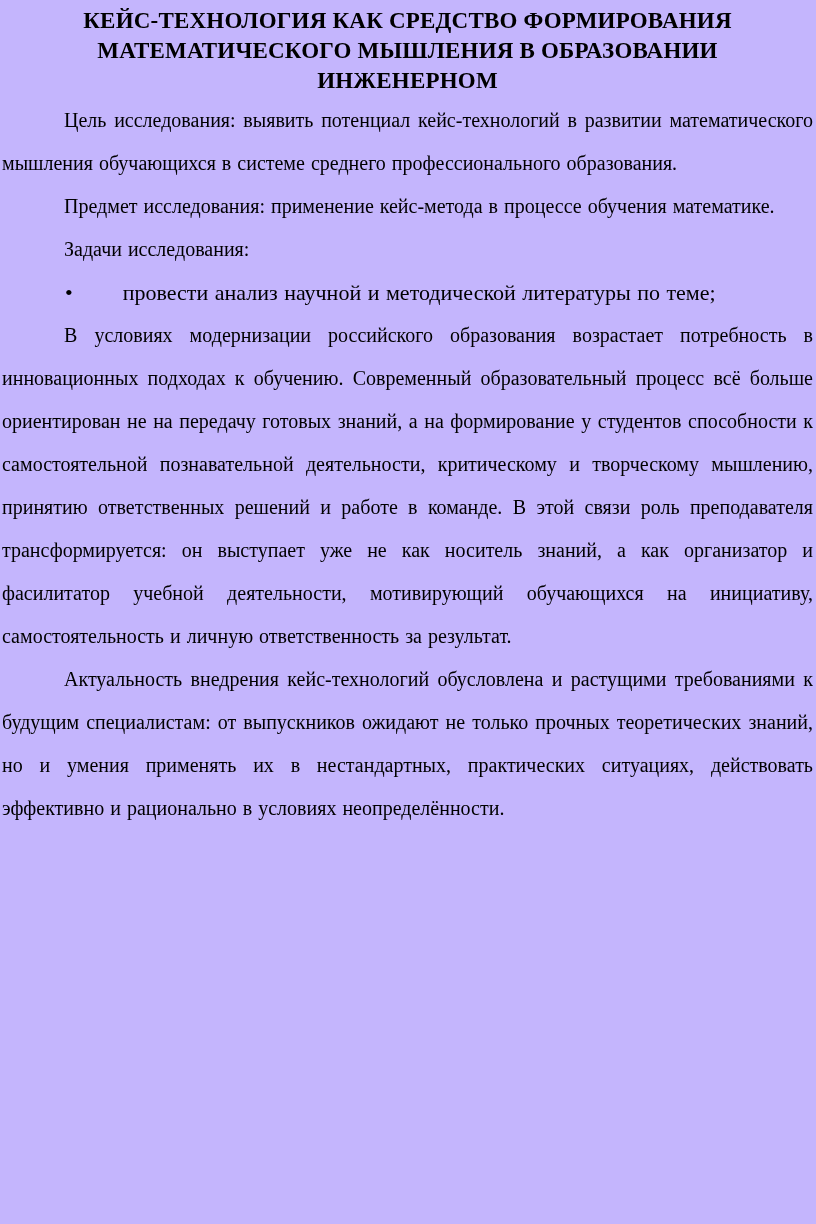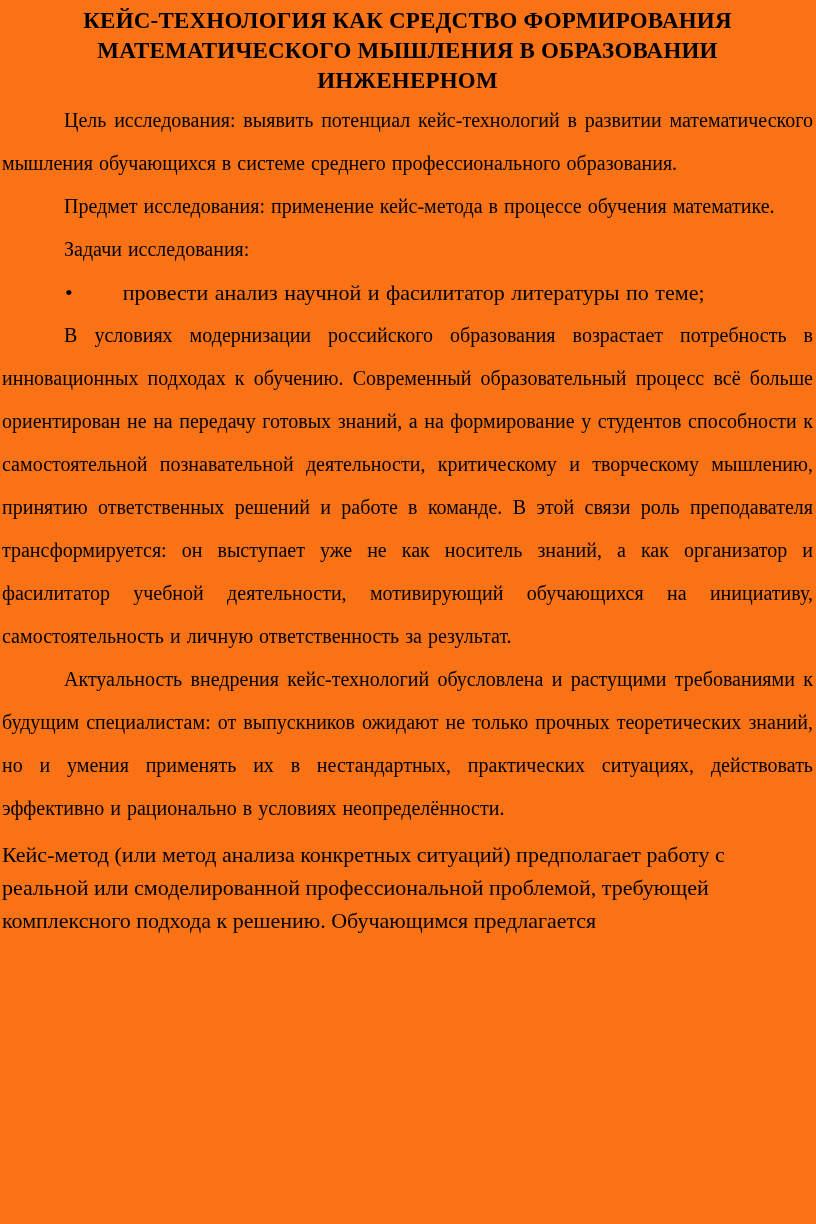--- a/index.html
+++ b/index.html
@@ -10,21 +10,21 @@
   body {
     width: 816px;
     height: 1224px;
     overflow: hidden;
   }
   .page {
     box-sizing: border-box;
     width: 816px;
     height: 1224px;
     padding: 6px 3px 0 2px;
-    background: #f97316;
+    background: #c4b5fd;
     color: #000000;
     font-family: "Liberation Serif", "DejaVu Serif", serif;
   }
   .doc-title {
     font-size: 23px;
     font-weight: bold;
     line-height: 30px;
     text-align: center;
     margin: 0 0 3px 0;
     letter-spacing: 0.2px;
@@ -74,23 +74,22 @@
     <span class="title-line">ИНЖЕНЕРНОМ</span>
   </h1>
 
   <p class="para">Цель исследования: выявить потенциал кейс-технологий в развитии математического мышления обучающихся в системе среднего профессионального образования.</p>
 
   <p class="para">Предмет исследования: применение кейс-метода в процессе обучения математике.</p>
 
   <p class="para">Задачи исследования:</p>
 
   <p class="bullet-para">
-    <span class="bullet-marker">•</span><span class="tab-spacer"></span><span>провести анализ научной и фасилитатор литературы по теме;</span>
+    <span class="bullet-marker">•</span><span class="tab-spacer"></span><span>провести анализ научной и методической литературы по теме;</span>
   </p>
 
 
   <p class="para">В условиях модернизации российского образования возрастает потребность в инновационных подходах к обучению. Современный образовательный процесс всё больше ориентирован не на передачу готовых знаний, а на формирование у студентов способности к самостоятельной познавательной деятельности, критическому и творческому мышлению, принятию ответственных решений и работе в команде. В этой связи роль преподавателя трансформируется: он выступает уже не как носитель знаний, а как организатор и фасилитатор учебной деятельности, мотивирующий обучающихся на инициативу, самостоятельность и личную ответственность за результат.</p>
 
   <p class="para">Актуальность внедрения кейс-технологий обусловлена и растущими требованиями к будущим специалистам: от выпускников ожидают не только прочных теоретических знаний, но и умения применять их в нестандартных, практических ситуациях, действовать эффективно и рационально в условиях неопределённости.</p>
 
-  <p class="final-para">Кейс-метод (или метод анализа конкретных ситуаций) предполагает работу с реальной или смоделированной профессиональной проблемой, требующей комплексного подхода к решению. Обучающимся предлагается</p>
 
 </div>
 
 </body></html>

